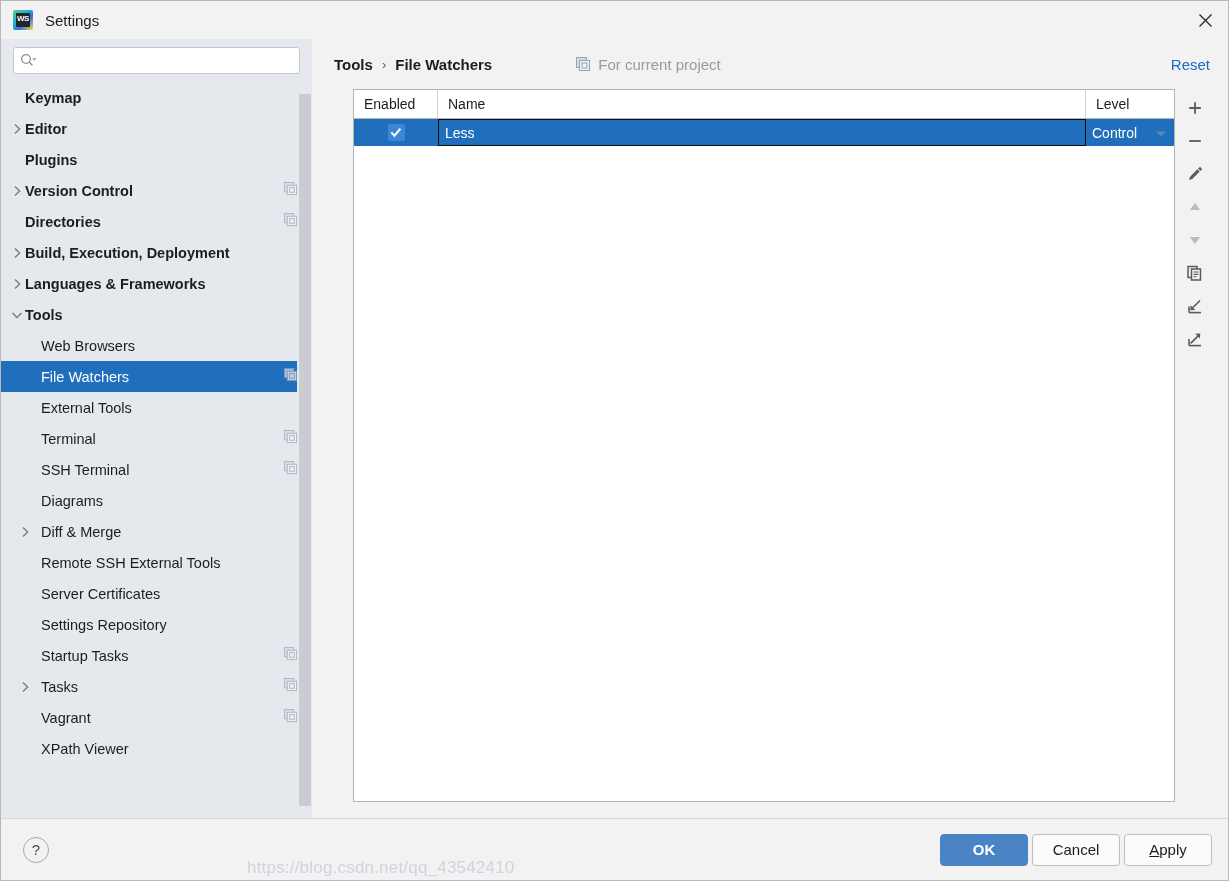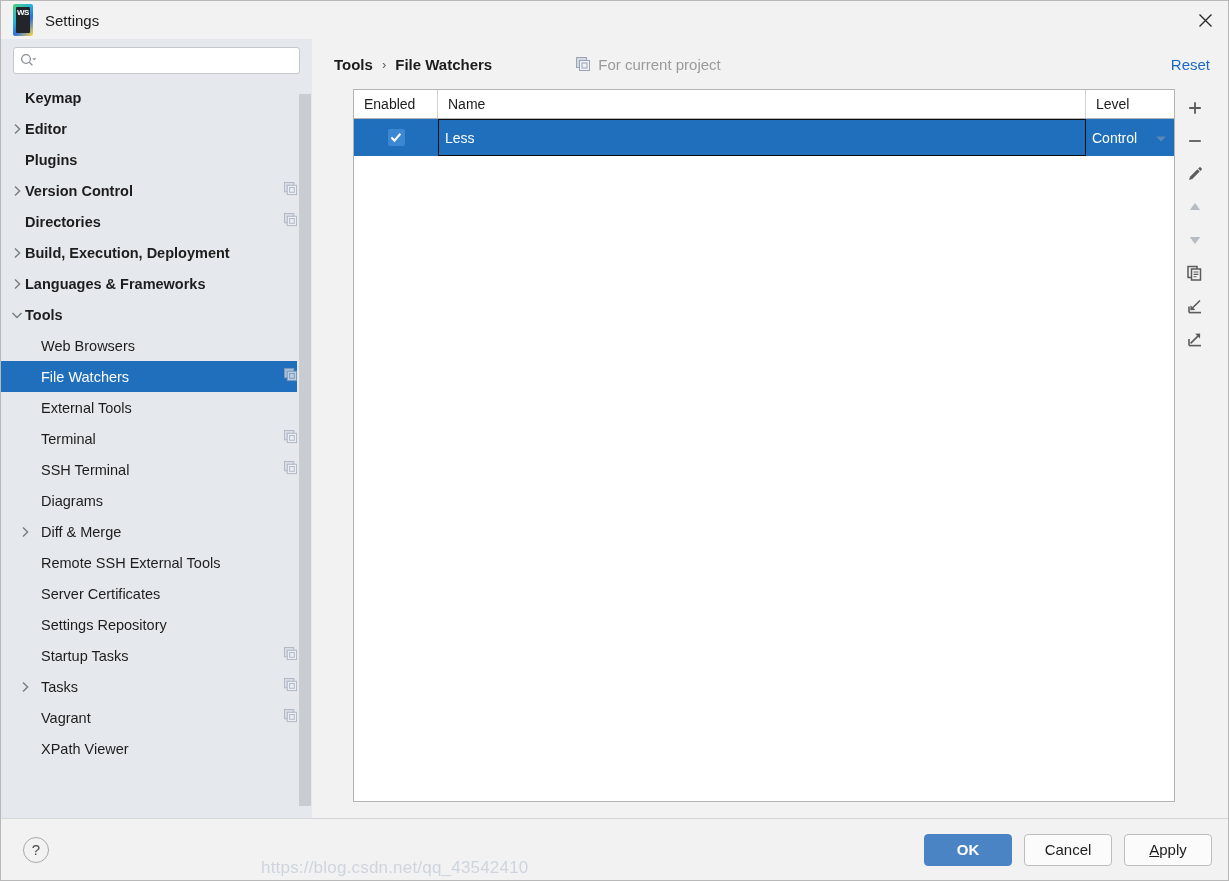--- a/index.html
+++ b/index.html
@@ -22,21 +22,21 @@
 
   
   #titlebar {
     height: 38px; flex: 0 0 38px;
     background: #f2f2f2;
     display: flex; align-items: center;
     padding-left: 12px;
     position: relative;
   }
   #app-icon {
-    width: 20px; height: 32px; flex: 0 0 20px;
+    width: 20px; height: 20px; flex: 0 0 20px;
     position: relative; border-radius: 2px;
     background: linear-gradient(135deg,#4ed47a 0%,#26b0d8 38%,#2f6fe0 62%,#ffdc3f 100%);
     padding: 2px;
   }
   #app-icon .inner {
     position: absolute; left: 3px; top: 3px; right: 3px; bottom: 3px;
     background: #22252a; border-radius: 1px;
     color: #fff; font-size: 8px; font-weight: bold;
     display: flex; align-items: flex-start; justify-content: center;
     letter-spacing: -0.4px; line-height: 9px; padding-top: 1px;
@@ -151,21 +151,21 @@
     display: flex; align-items: center;
     font-size: 14px; color: #1c1c1c;
     padding-left: 10px;
     border-right: 1px solid #d2d2d2;
   }
   .th.c-enabled { width: 84px; flex: 0 0 84px; }
   .th.c-name { flex: 1 1 auto; }
   .th.c-level { width: 88px; flex: 0 0 88px; border-right: 0; }
 
   #tbody { flex: 1 1 auto; position: relative; }
-  .trow { display: flex; height: 37px; background: #1f6fbd; }
+  .trow { display: flex; height: 27px; background: #1f6fbd; }
   .td { display: flex; align-items: center; }
   .td.c-enabled { width: 84px; flex: 0 0 84px; justify-content: center; }
   .td.c-name {
     flex: 1 1 auto; padding-left: 6px;
     border: 1px solid #0d0d0d;
     color: #fff; font-size: 14px;
   }
   .td.c-level {
     width: 88px; flex: 0 0 88px; padding-left: 6px;
     color: #fff; font-size: 14px;
@@ -196,33 +196,33 @@
     display: flex; align-items: center;
     padding: 0 16px; position: relative;
   }
   #help-btn {
     width: 26px; height: 26px; border-radius: 50%;
     border: 1px solid #a9a9a9; color: #4a4a4a;
     display: flex; align-items: center; justify-content: center;
     font-size: 15px; margin-left: 6px; cursor: default;
     background: #f2f2f2;
   }
-  #btn-group { margin-left: auto; display: flex; align-items: center; gap: 12px; }
+  #btn-group { margin-left: auto; display: flex; align-items: center; gap: 4px; }
   .dbtn {
     height: 32px; min-width: 88px; padding: 0 18px;
     border-radius: 4px; font-size: 15px;
     display: flex; align-items: center; justify-content: center;
     cursor: default; font-family: "Liberation Sans", sans-serif;
   }
   .dbtn.primary { background: #4a84c4; color: #fff; border: 1px solid #4a84c4; font-weight: bold; }
   .dbtn.normal { background: #fbfbfb; color: #1c1c1c; border: 1px solid #bdbdbd; }
   .dbtn .mn { text-decoration: underline; }
 
   #watermark {
-    position: absolute; left: 260px; bottom: 2px;
+    position: absolute; left: 246px; bottom: 2px;
     font-size: 17px; color: #b9c3d4; opacity: .62;
     letter-spacing: .2px; white-space: nowrap;
     font-family: "Liberation Sans", sans-serif;
     pointer-events: none;
   }
 </style>
 </head>
 <body>
 
 <div id="dialog">

